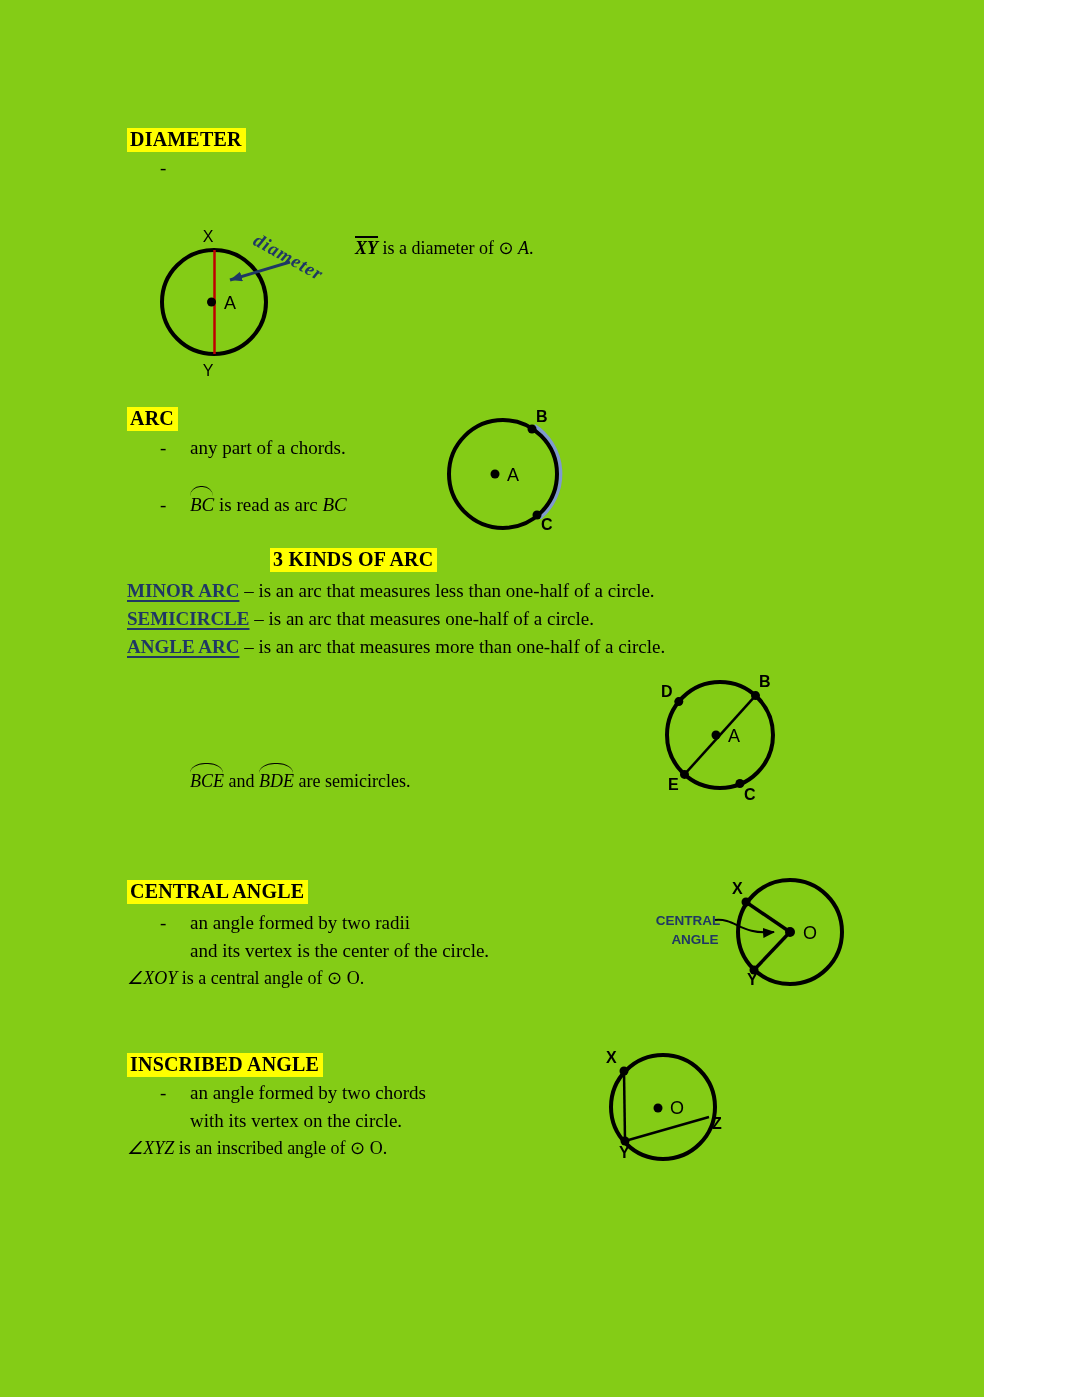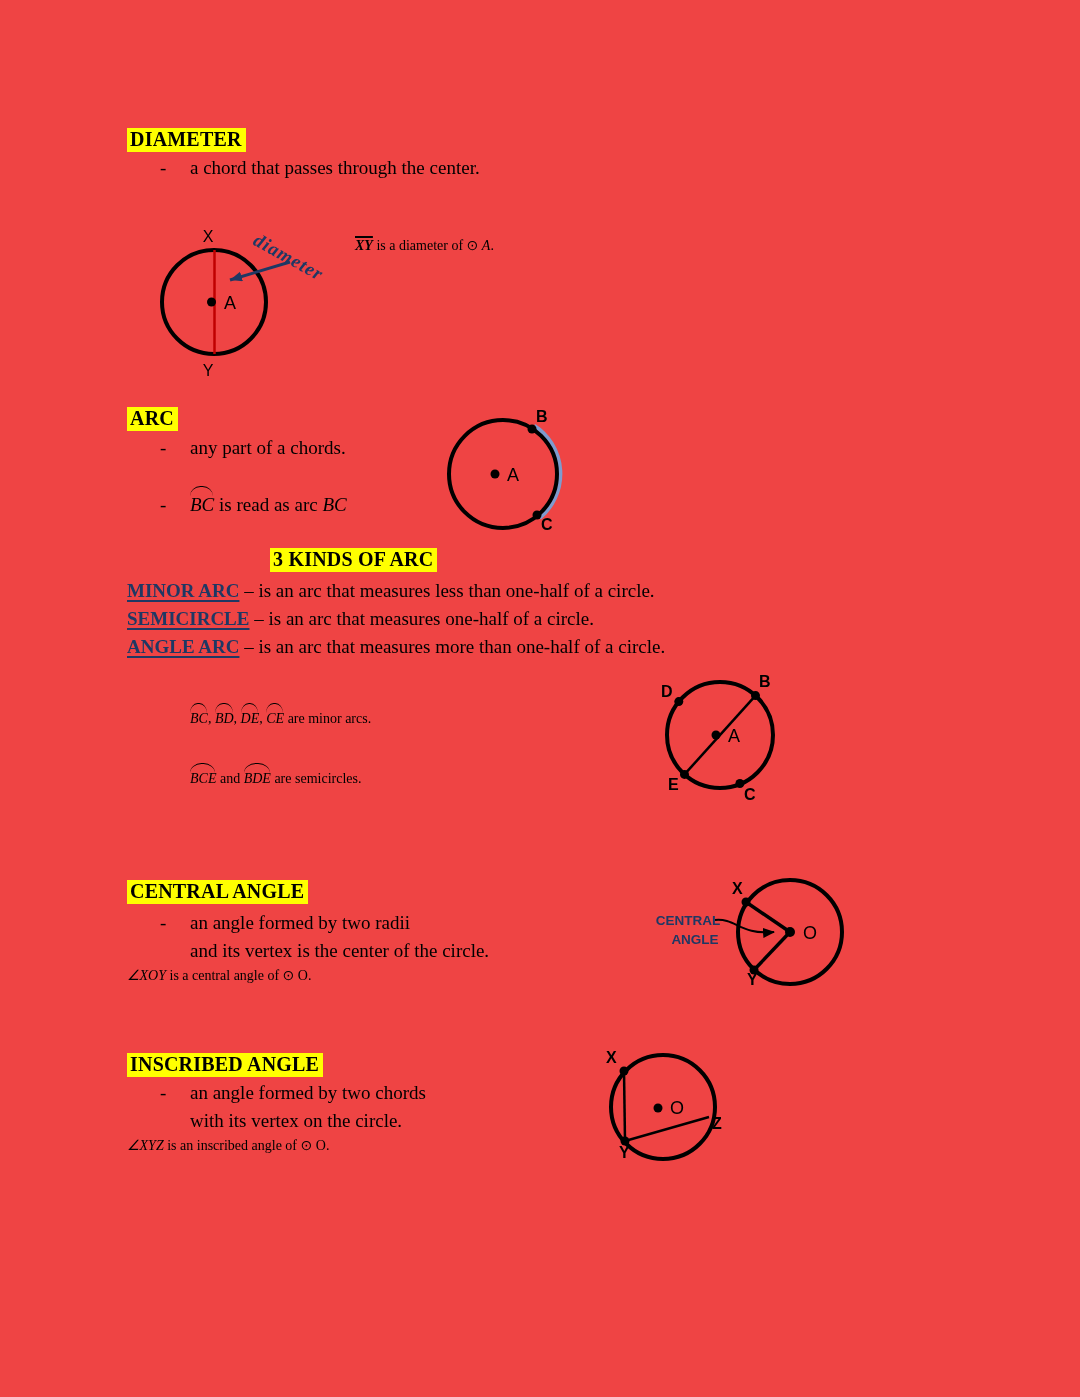--- a/index.html
+++ b/index.html
@@ -1,34 +1,34 @@
 <!DOCTYPE html>
 <html><head>
 <meta charset="utf-8">
 <style>
   html,body{margin:0;padding:0;background:#fff;}
   .page{
     position:relative;
-    width:1080px;height:1397px;
-    background:#ef4444;
+    width:984px;height:1397px;
+    background:#84cc16;
     font-family:"Liberation Serif", serif;
     color:#000;
     overflow:hidden;
     text-decoration:underline;
   }
   .abs{position:absolute;}
   .hl{
     display:inline-block;
     background:#ffff00;
     font-weight:bold;
     font-size:20px;
     padding:0 4px 1px 3px;
     letter-spacing:.2px;
   }
-  .body-text{font-size:14px;line-height:1.2;}
+  .body-text{font-size:18px;line-height:1.2;}
   .dash{position:absolute;left:160px;font-size:19px;}
   .indent{position:absolute;left:190px;font-size:19px;}
   .term{
     color:#1f3864;
     font-weight:bold;
     text-decoration:underline;
     text-underline-offset:3px;
     text-decoration-thickness:1.8px;
   }
   .def-line{font-size:19px;line-height:28px;white-space:nowrap;}
@@ -63,21 +63,20 @@
 </style>
 </head>
 <body>
 
 <div class="page">
 
   <div class="abs" style="left:127px;top:128px;">
     <span class="hl">DIAMETER</span>
   </div>
   <span class="dash" style="top:157px;">-</span>
-  <span class="indent body-text" style="top:157px;">a chord that passes through the center.</span>
 
   <svg class="abs" style="left:140px;top:222px;" width="235" height="170" viewBox="0 0 235 170">
     <defs>
       <marker id="ah-navy" markerUnits="userSpaceOnUse" markerWidth="14" markerHeight="12" refX="12" refY="5" orient="auto">
         <path d="M0,0 L12,5 L0,10 z" fill="#1f3864"></path>
       </marker>
     </defs>
     <circle cx="74" cy="80" r="52" fill="none" stroke="#000" stroke-width="4"></circle>
     <line x1="74.5" y1="28" x2="74.5" y2="132" stroke="#c00000" stroke-width="2.5"></line>
     <circle cx="71.5" cy="80" r="4.5" fill="#000"></circle>
@@ -116,21 +115,20 @@
   <div class="abs def-line" style="left:127px;top:577px;">
     <span class="term">MINOR ARC</span><span> – is an arc that measures less than one-half of a circle.</span>
   </div>
   <div class="abs def-line" style="left:127px;top:605px;">
     <span class="term">SEMICIRCLE</span><span> – is an arc that measures one-half of a circle.</span>
   </div>
   <div class="abs def-line" style="left:127px;top:633px;">
     <span class="term">ANGLE ARC</span><span> – is an arc that measures more than one-half of a circle.</span>
   </div>
 
-  <div class="abs body-text parts-line" style="left:190px;top:703px;"><span class="arc-over">BC</span><span>, </span><span class="arc-over">BD</span><span>, </span><span class="arc-over">DE</span><span>, </span><span class="arc-over">CE</span><span> are minor arcs.</span></div>
   <div class="abs body-text parts-line" style="left:190px;top:763px;"><span class="arc-over">BCE</span><span> and </span><span class="arc-over">BDE</span><span> are semicircles.</span></div>
 
   <svg class="abs" style="left:653px;top:666px;" width="140" height="145" viewBox="0 0 140 145">
     <circle cx="67" cy="69" r="53" fill="none" stroke="#000" stroke-width="4"></circle>
     <line x1="102.5" y1="29.6" x2="31.5" y2="108.4" stroke="#000" stroke-width="2.5"></line>
     <circle cx="102.5" cy="29.6" r="4.5" fill="#000"></circle>
     <circle cx="25.8" cy="35.6" r="4.5" fill="#000"></circle>
     <circle cx="31.5" cy="108.4" r="4.5" fill="#000"></circle>
     <circle cx="86.9" cy="117.5" r="4.5" fill="#000"></circle>
     <circle cx="63" cy="69" r="4.5" fill="#000"></circle>

